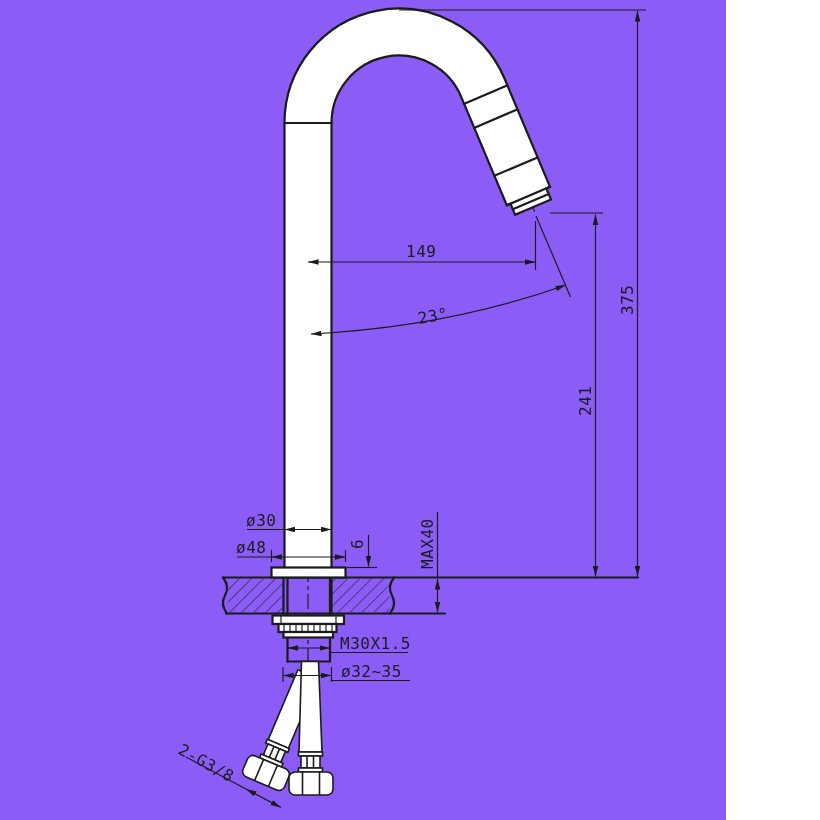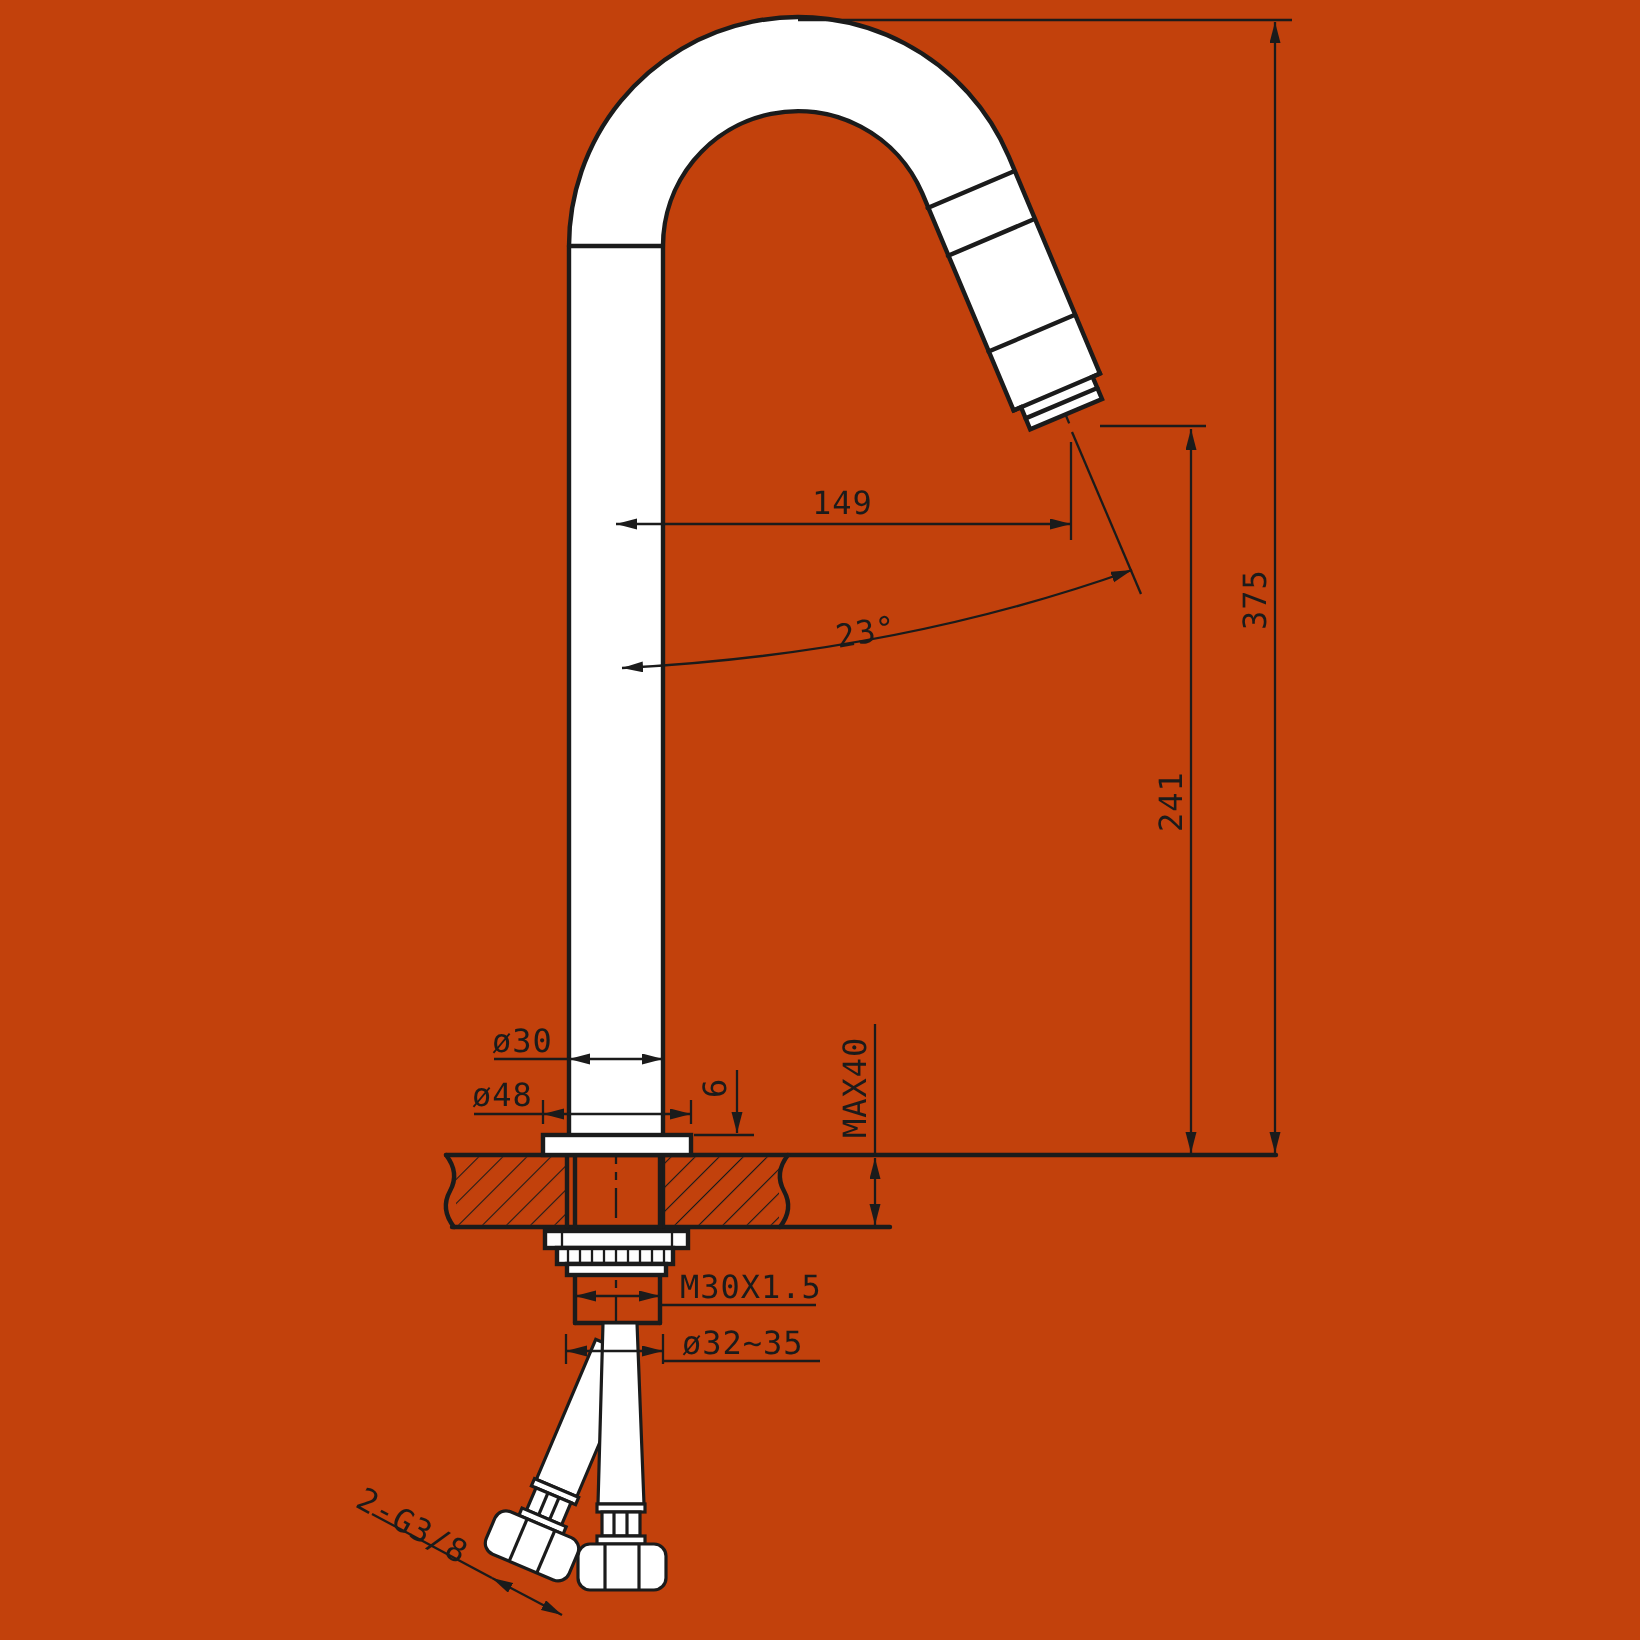--- a/index.html
+++ b/index.html
@@ -1,16 +1,16 @@
 <!DOCTYPE html>
 <html><head>
 <meta charset="utf-8">
 <style>
   html,body{margin:0;padding:0;background:#ffffff;}
-  .stage{position:relative;width:820px;height:820px;background:#c2410c;overflow:hidden;}
+  .stage{position:relative;width:726px;height:820px;background:#8b5cf6;overflow:hidden;}
   svg{display:block;}
   .dim-text{font-family:"DejaVu Sans Mono","Liberation Mono",monospace;font-size:16px;fill:#1b1b1b;letter-spacing:0.5px;}
   .obj{stroke:#1b1b1b;stroke-width:2.2;fill:none;stroke-linecap:round;}
   .objf{stroke:#1b1b1b;stroke-width:2.2;fill:#ffffff;}
   .thin{stroke:#1b1b1b;stroke-width:1.15;fill:none;}
   .hose{stroke:#1b1b1b;stroke-width:1.6;fill:none;}
   .hosef{stroke:#1b1b1b;stroke-width:1.6;fill:#ffffff;}
   .cl{stroke:#1b1b1b;stroke-width:1.15;fill:none;stroke-dasharray:15 4 4 4;}
 </style>
 </head>

